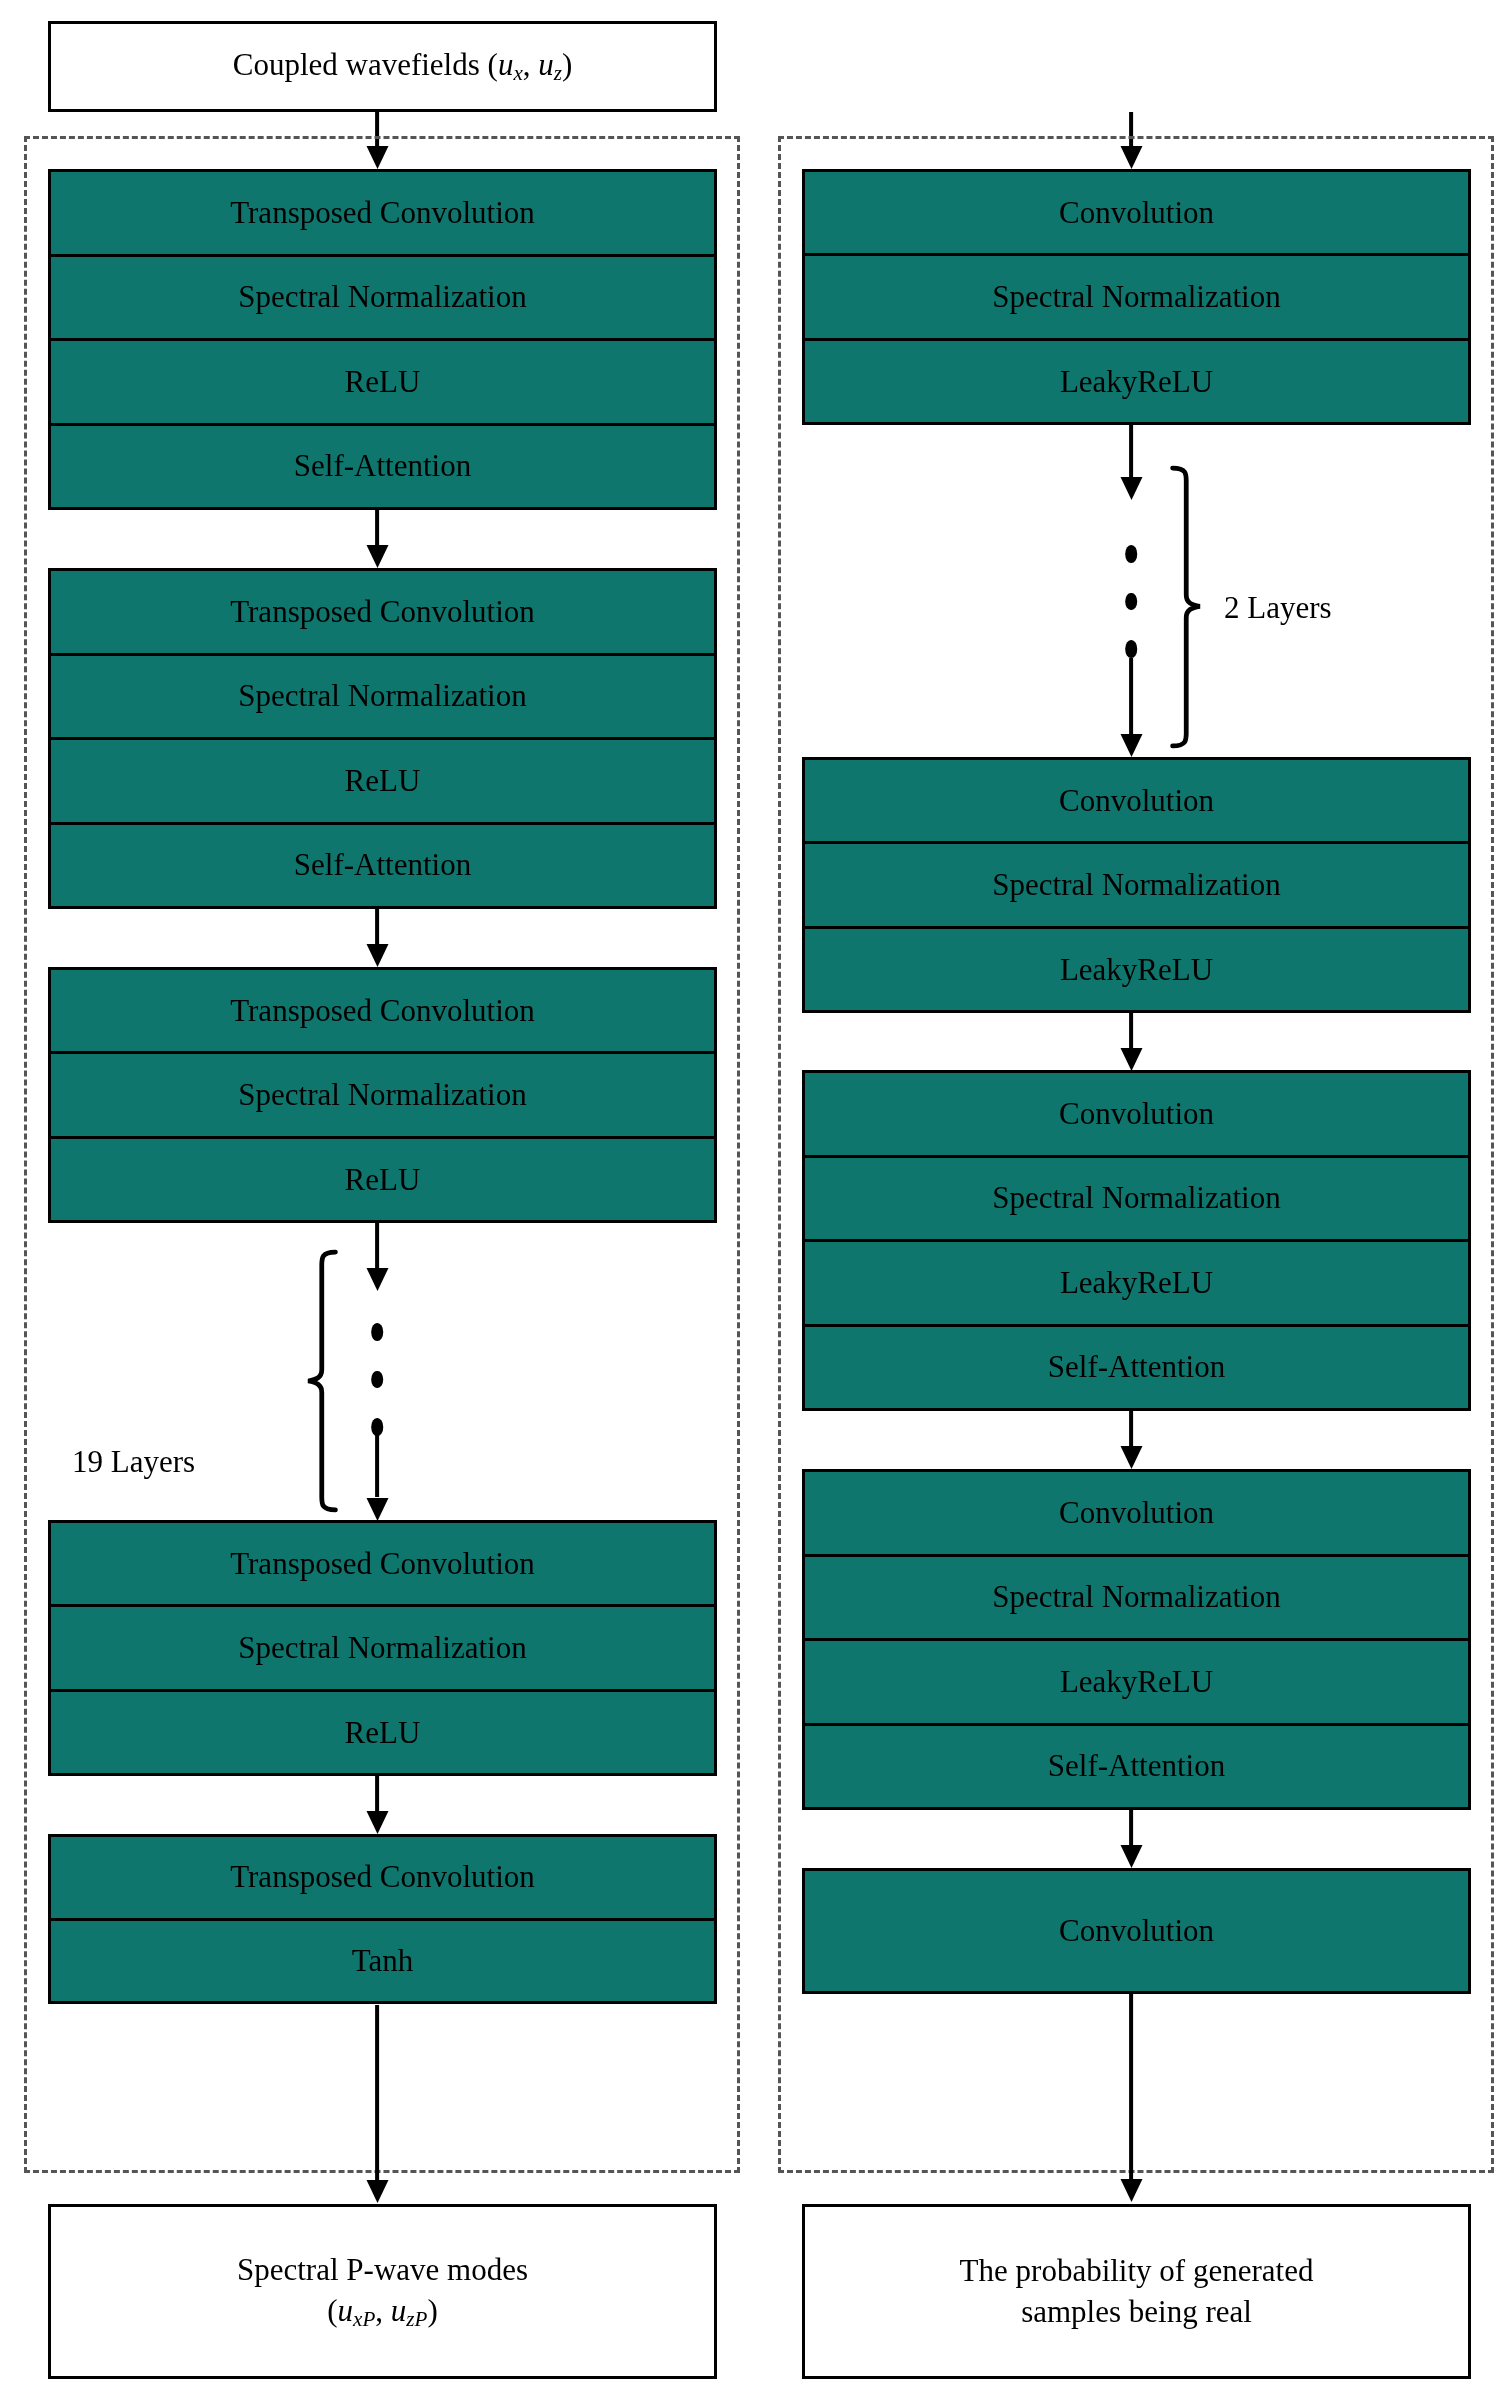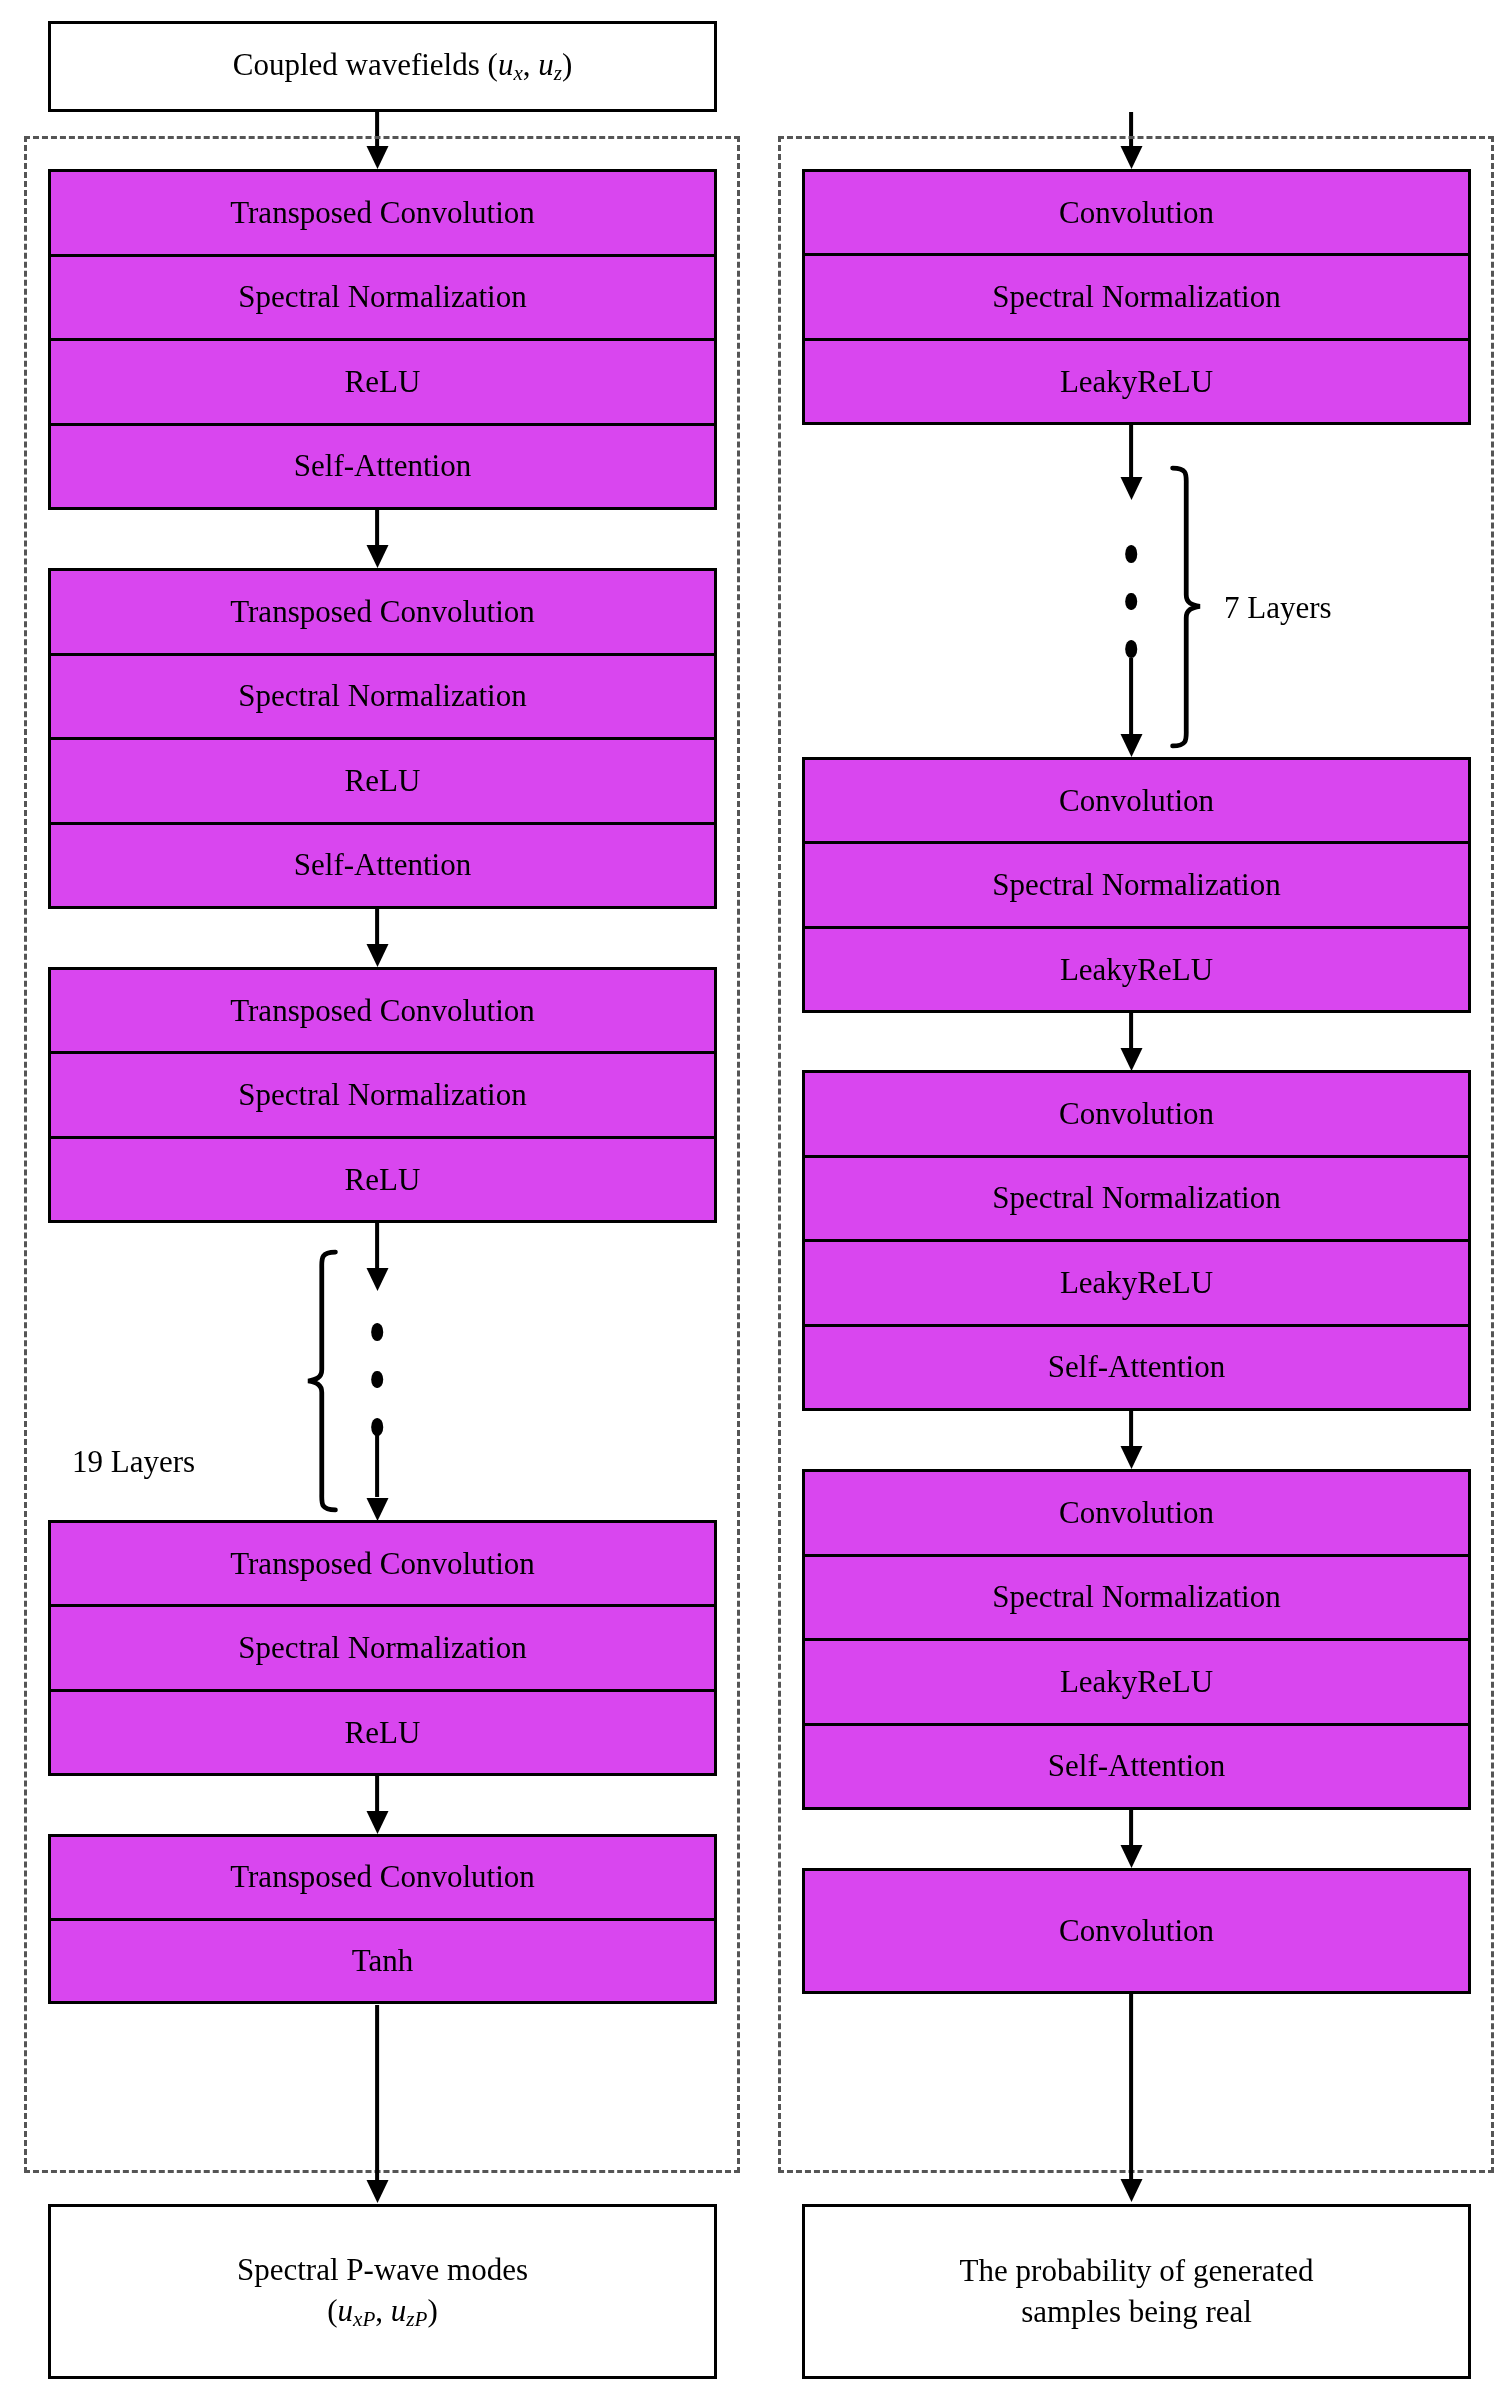--- a/index.html
+++ b/index.html
@@ -23,21 +23,21 @@
     border:3.4px dashed #555555;
     box-sizing:border-box;
     left:24px;right:14.3px;
   }
 
   
   .box{
     position:absolute;
     box-sizing:border-box;
     border:3.4px solid #000000;
-    background:#d946ef;
+    background:#0f766e;
     left:48px;right:37px;
     display:flex;
     flex-direction:column;
   }
   .cell{
     flex:1 1 auto;
     display:flex;
     align-items:center;
     justify-content:center;
     box-sizing:border-box;
@@ -233,21 +233,21 @@
     <div class="arrow" style="top:658px;height:99px;">
       <div class="shaft" style="height:76px;"></div>
         <div class="head"></div>
     </div>
 
     <div class="brace" style="left:413px;top:464px;">
       <svg width="48" height="286" viewBox="0 0 70 420">
         <path d="M8 6 C30 6 28 16 28 30 L28 192 C28 204 36 207 48 209 C36 211 28 214 28 226 L28 390 C28 404 30 414 8 414" fill="none" stroke="#000" stroke-width="7" stroke-linecap="round"></path>
       </svg>
     </div>
-    <div class="braceLabel" style="left:470px;top:590px;">7 Layers</div>
+    <div class="braceLabel" style="left:470px;top:590px;">2 Layers</div>
 
     <div class="box" style="top:757px;height:256px;">
       <div class="cell">Convolution</div>
       <div class="cell">Spectral Normalization</div>
       <div class="cell">LeakyReLU</div>
     </div>
 
     <div class="arrow" style="top:1013px;height:58px;">
       <div class="shaft" style="height:35px;"></div>
         <div class="head"></div>

